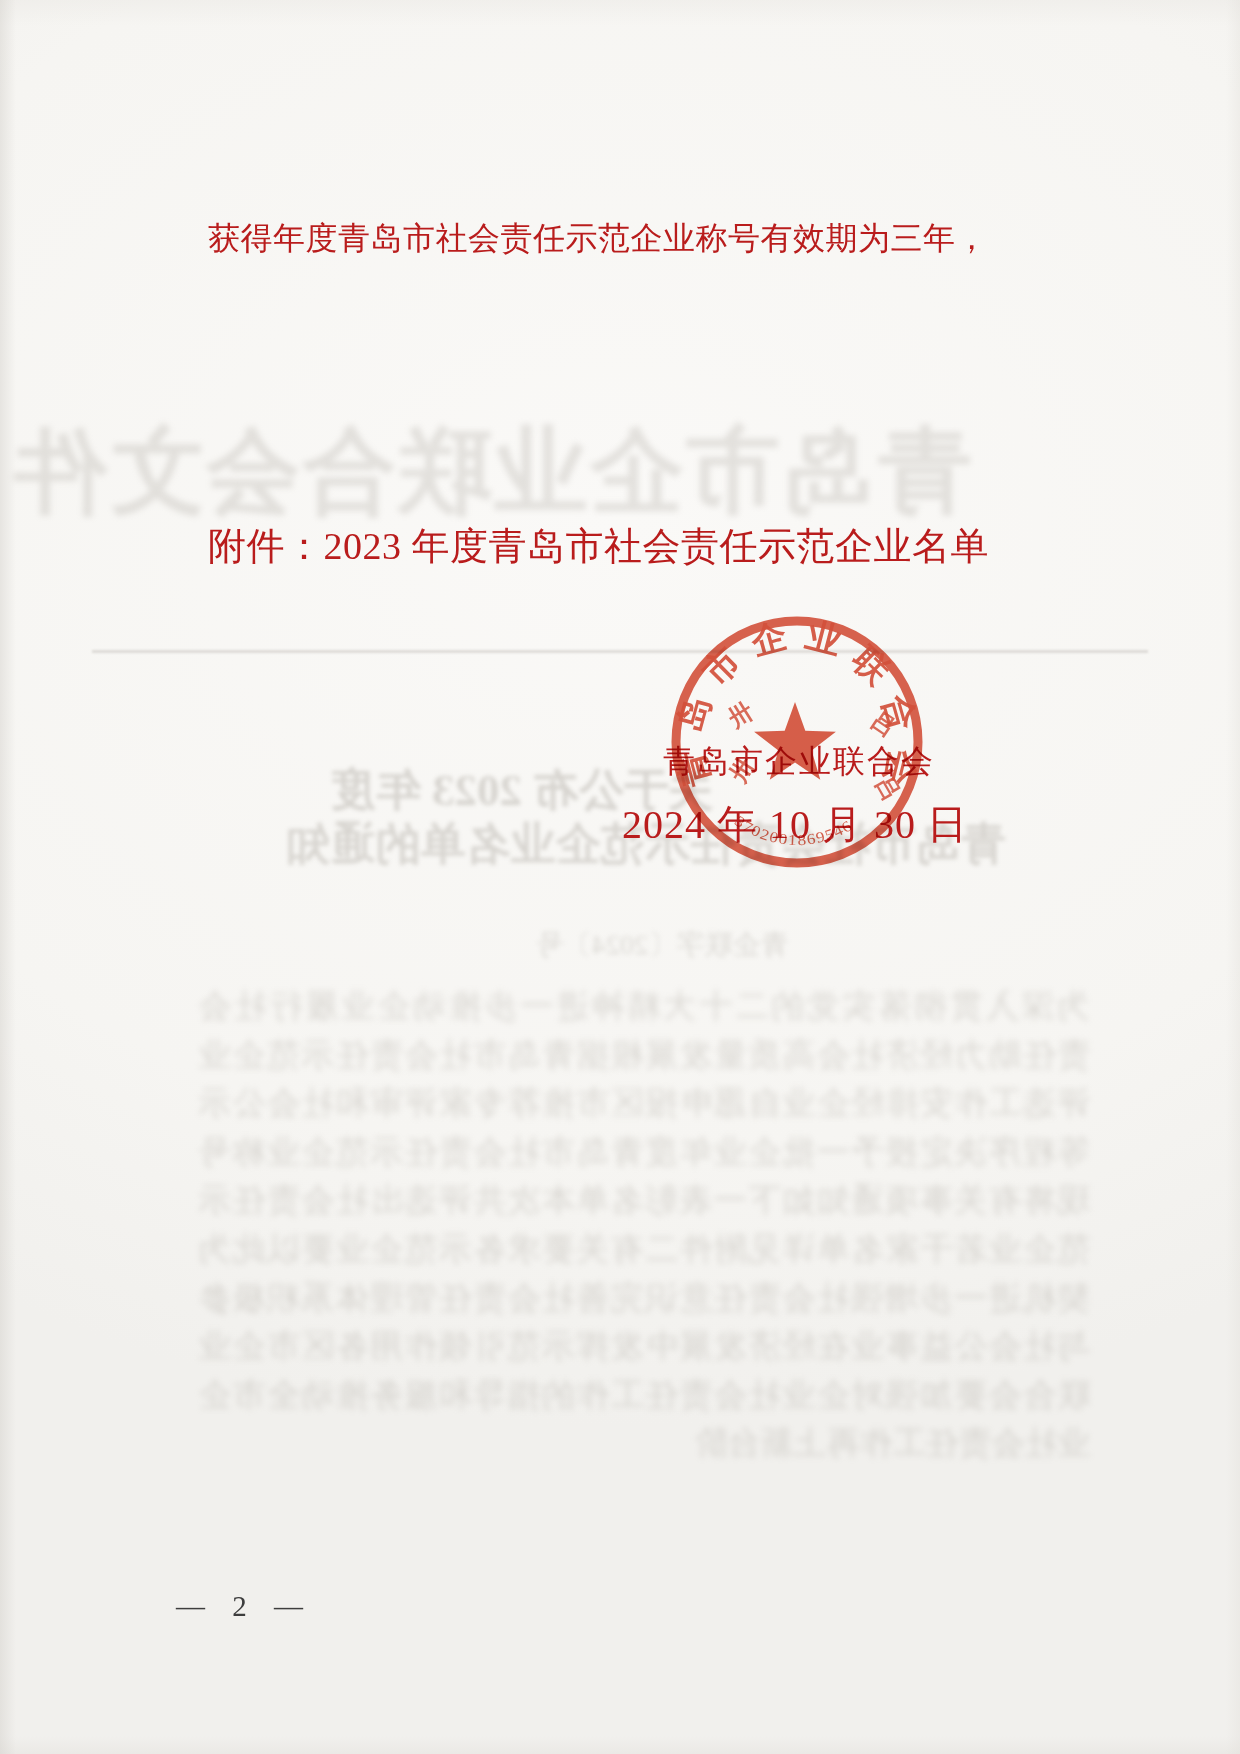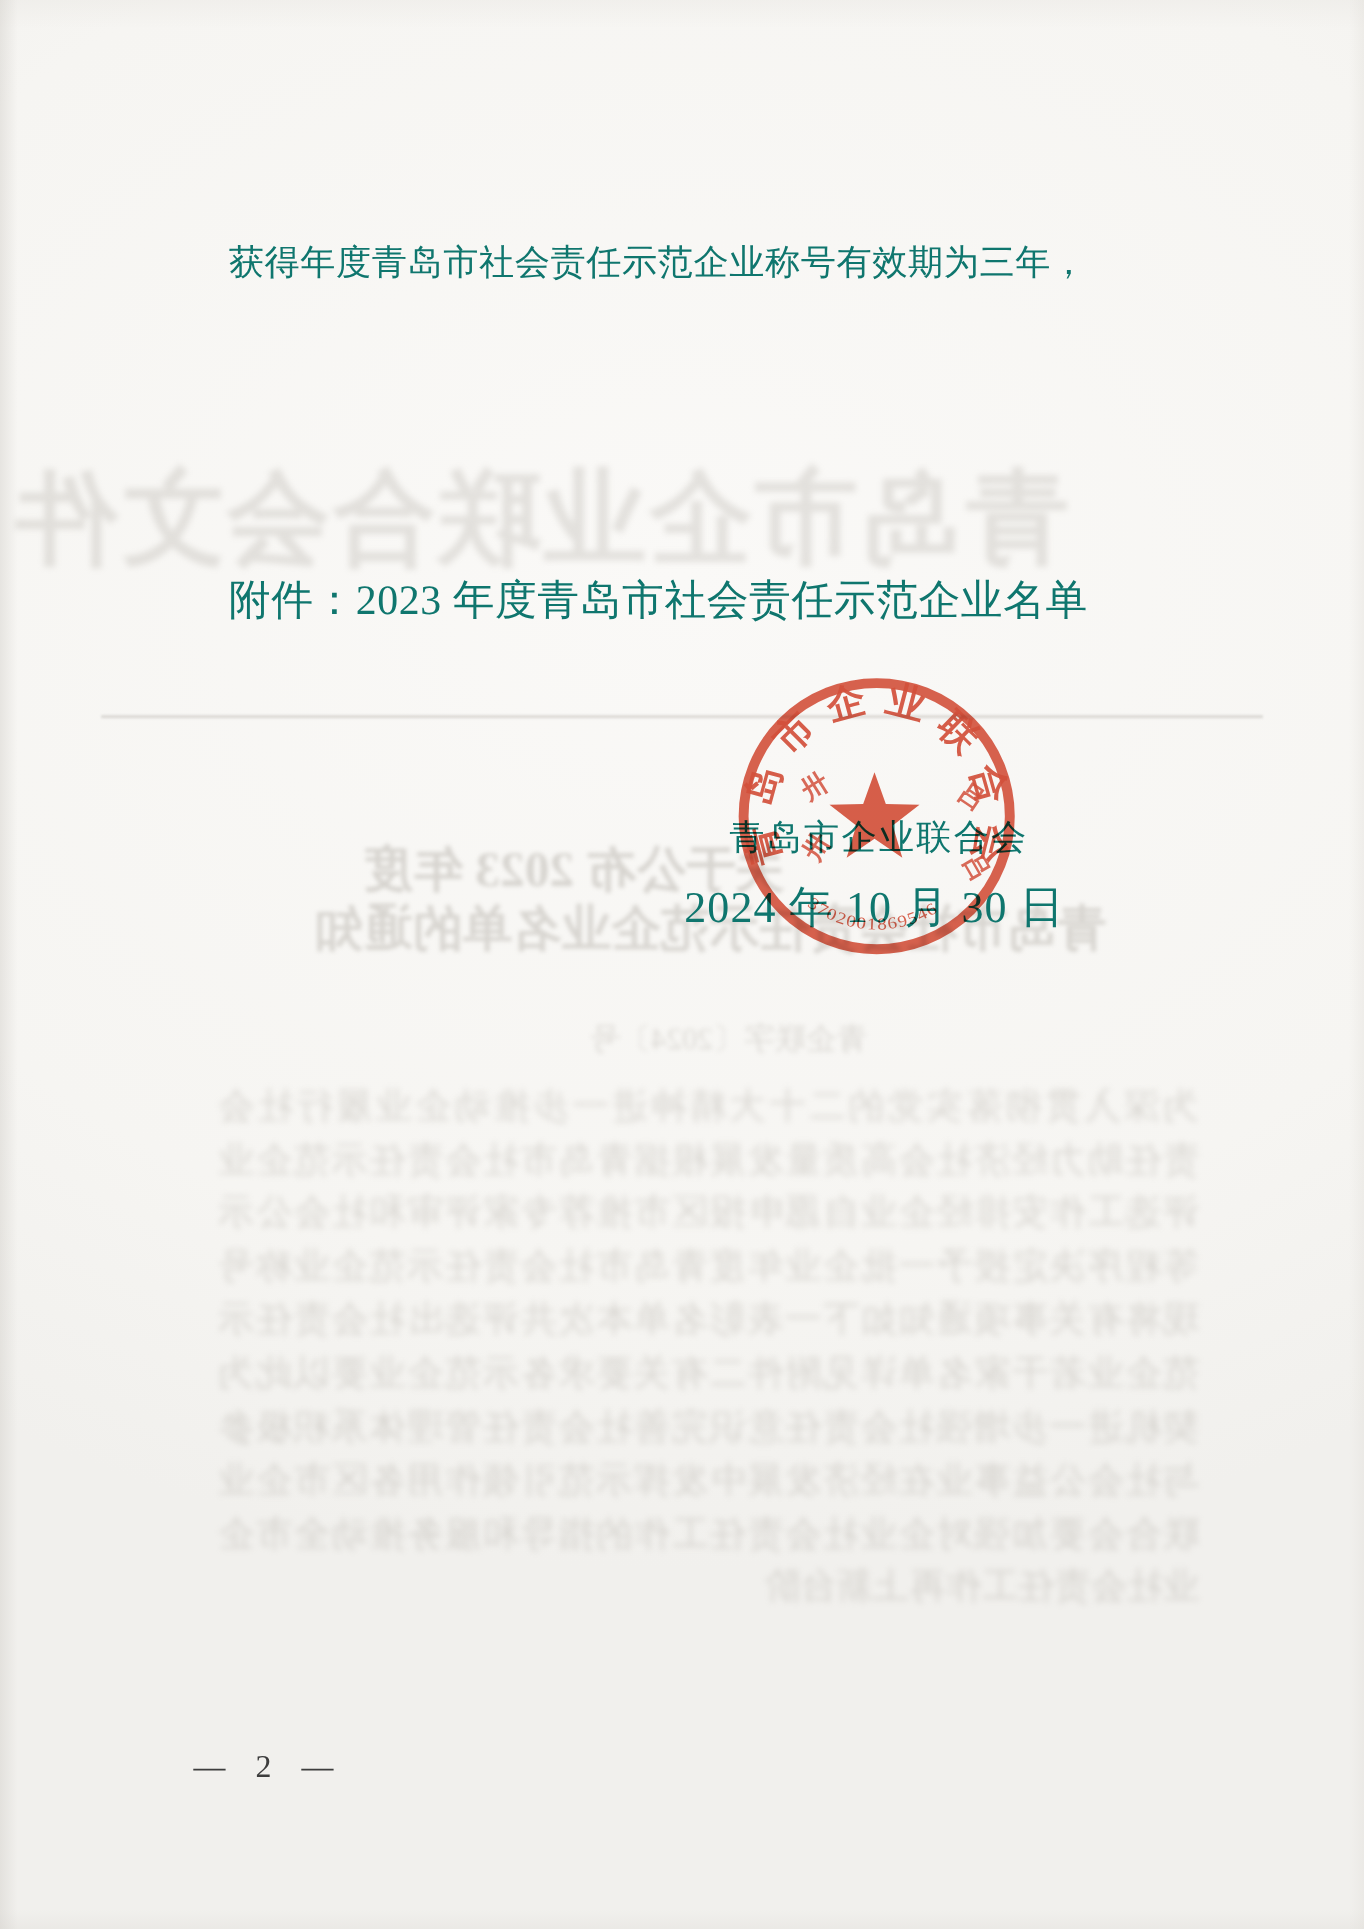--- a/index.html
+++ b/index.html
@@ -11,21 +11,21 @@
   .paper-shade{
     position:absolute;inset:0;z-index:0;pointer-events:none;
     background:
       linear-gradient(90deg, rgba(210,207,202,.45) 0px, rgba(210,207,202,0) 16px),
       linear-gradient(270deg, rgba(225,222,217,.35) 0px, rgba(225,222,217,0) 14px),
       linear-gradient(0deg, rgba(220,217,212,.30) 0px, rgba(220,217,212,0) 18px),
       linear-gradient(180deg, rgba(235,233,229,.5) 0px, rgba(235,233,229,0) 26px),
       radial-gradient(1200px 900px at 50% 30%, #faf9f7 0%, #f6f5f2 70%, #f1f0ed 100%);
   }
   
-  .ink{color:#0f766e;z-index:2;position:absolute;}
+  .ink{color:#b91c1c;z-index:2;position:absolute;}
   .para{
     left:144px;top:208px;width:834px;
     font-size:32px;line-height:61.5px;letter-spacing:.5px;
   }
   .para .pline{text-align:justify;text-align-last:justify;white-space:nowrap;}
   .para .pline.first{text-indent:64px;}
   .para .pline.last{text-align-last:left;}
   .attach{
     left:144px;top:524px;width:900px;
     font-size:38px;line-height:44px;letter-spacing:.5px;text-indent:64px;white-space:nowrap;

